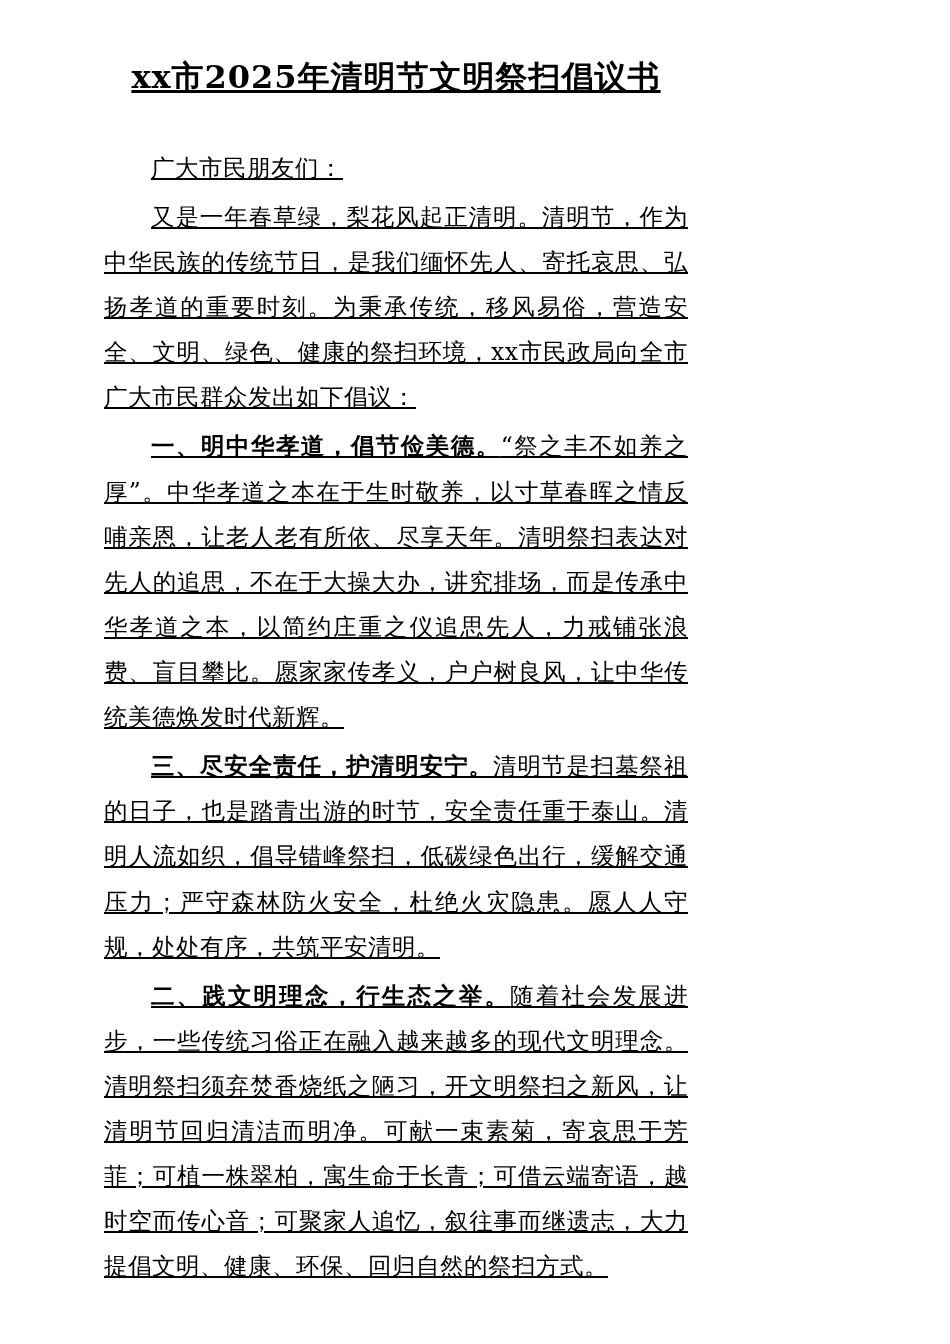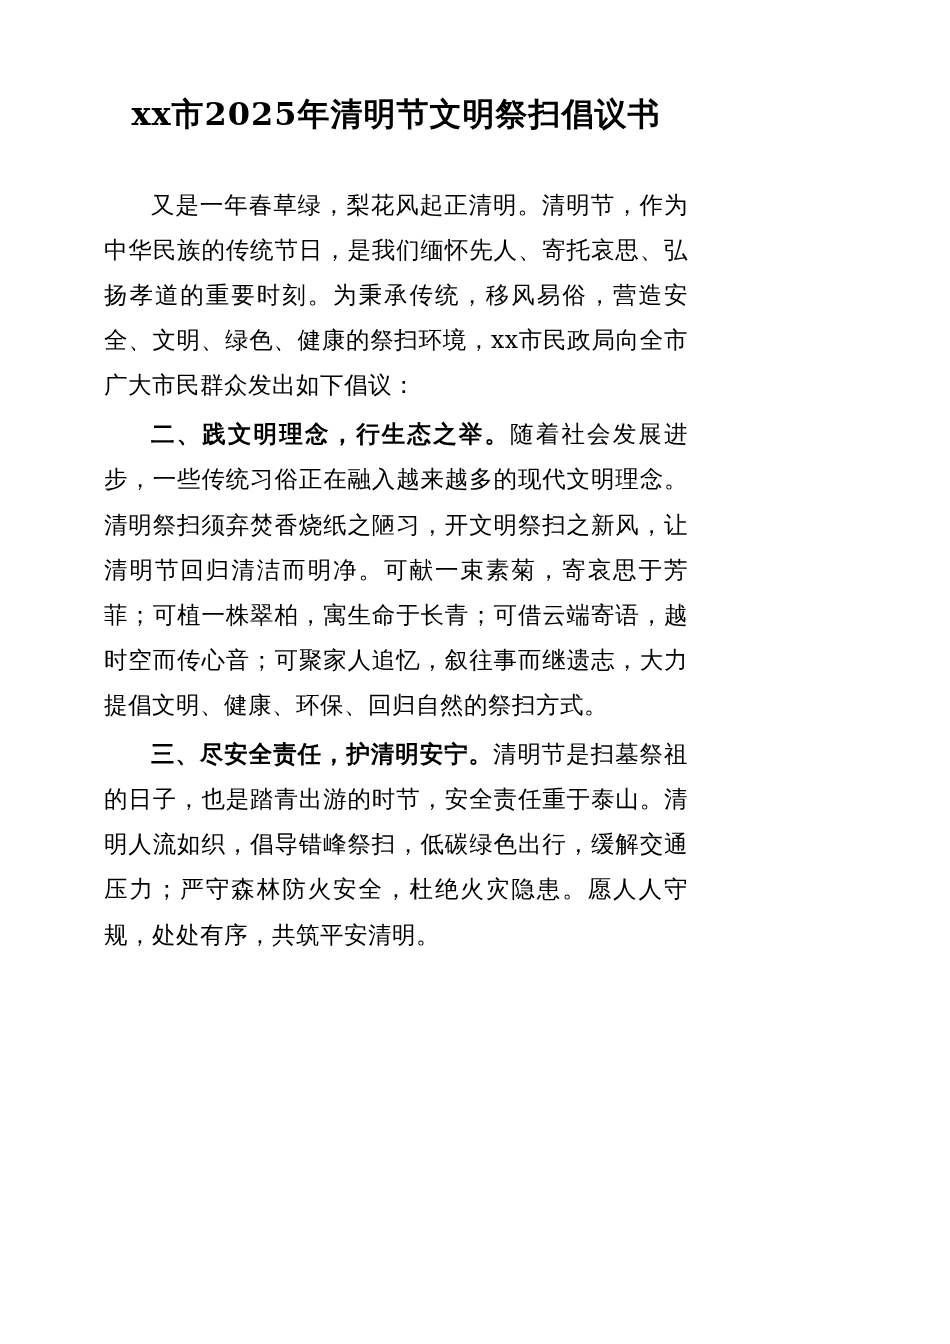--- a/index.html
+++ b/index.html
@@ -11,23 +11,24 @@
     width: 950px;
     height: 1344px;
     font-family: "DejaVu Serif", "Liberation Serif", serif;
     color: #000000;
     overflow: hidden;
   }
   .page {
     width: 784px;
     height: 1344px;
     box-sizing: border-box;
-    padding: 92px 96px 60px 104px;
+    padding: 55px 96px 60px 104px;
     background: #ffffff;
     position: relative;
+    text-decoration: underline;
   }
   .doc-title {
     font-family: "DejaVu Serif", "Liberation Serif", serif;
     font-weight: bold;
     font-size: 32px;
     line-height: 1.4;
     text-align: center;
     letter-spacing: 1px;
     margin: 0 0 46px 0;
     color: #000;
@@ -54,27 +55,31 @@
     font-weight: bold;
   }
 </style>
 </head>
 <body>
 
 <div class="page">
 
   <h1 class="doc-title">xx市2025年清明节文明祭扫倡议书</h1>
 
+  <p class="salutation">广大市民朋友们：</p>
 
   <p class="para">
     <b></b><span>又是一年春草绿，梨花风起正清明。清明节，作为中华民族的传统节日，是我们缅怀先人、寄托哀思、弘扬孝道的重要时刻。为秉承传统，移风易俗，营造安全、文明、绿色、健康的祭扫环境，xx市民政局向全市广大市民群众发出如下倡议：</span>
   </p>
 
-
   <p class="para">
-    <b>二、践文明理念，行生态之举。</b><span>随着社会发展进步，一些传统习俗正在融入越来越多的现代文明理念。清明祭扫须弃焚香烧纸之陋习，开文明祭扫之新风，让清明节回归清洁而明净。可献一束素菊，寄哀思于芳菲；可植一株翠柏，寓生命于长青；可借云端寄语，越时空而传心音；可聚家人追忆，叙往事而继遗志，大力提倡文明、健康、环保、回归自然的祭扫方式。</span>
+    <b>一、明中华孝道，倡节俭美德。</b><span>“祭之丰不如养之厚”。中华孝道之本在于生时敬养，以寸草春晖之情反哺亲恩，让老人老有所依、尽享天年。清明祭扫表达对先人的追思，不在于大操大办，讲究排场，而是传承中华孝道之本，以简约庄重之仪追思先人，力戒铺张浪费、盲目攀比。愿家家传孝义，户户树良风，让中华传统美德焕发时代新辉。</span>
   </p>
 
   <p class="para">
     <b>三、尽安全责任，护清明安宁。</b><span>清明节是扫墓祭祖的日子，也是踏青出游的时节，安全责任重于泰山。清明人流如织，倡导错峰祭扫，低碳绿色出行，缓解交通压力；严守森林防火安全，杜绝火灾隐患。愿人人守规，处处有序，共筑平安清明。</span>
   </p>
 
+  <p class="para">
+    <b>二、践文明理念，行生态之举。</b><span>随着社会发展进步，一些传统习俗正在融入越来越多的现代文明理念。清明祭扫须弃焚香烧纸之陋习，开文明祭扫之新风，让清明节回归清洁而明净。可献一束素菊，寄哀思于芳菲；可植一株翠柏，寓生命于长青；可借云端寄语，越时空而传心音；可聚家人追忆，叙往事而继遗志，大力提倡文明、健康、环保、回归自然的祭扫方式。</span>
+  </p>
+
 </div>
 
 </body></html>

